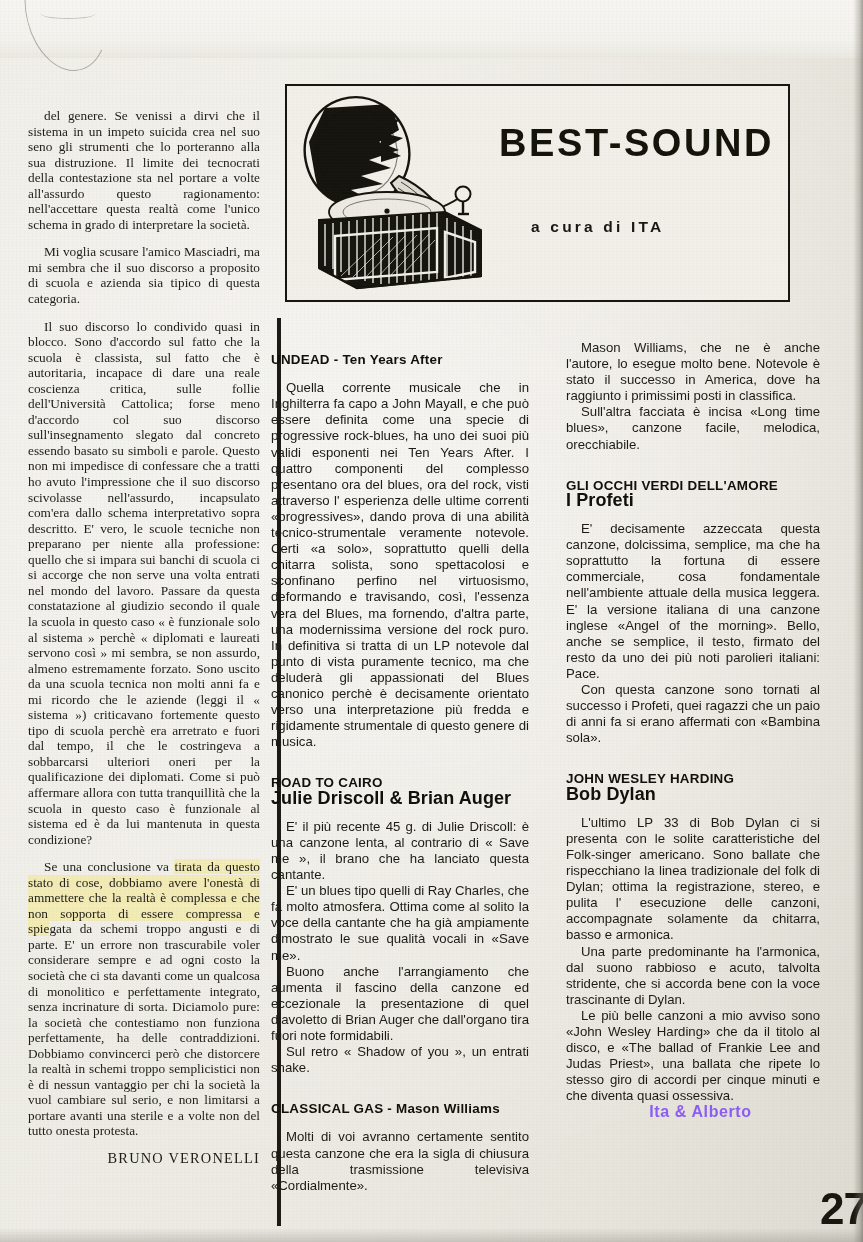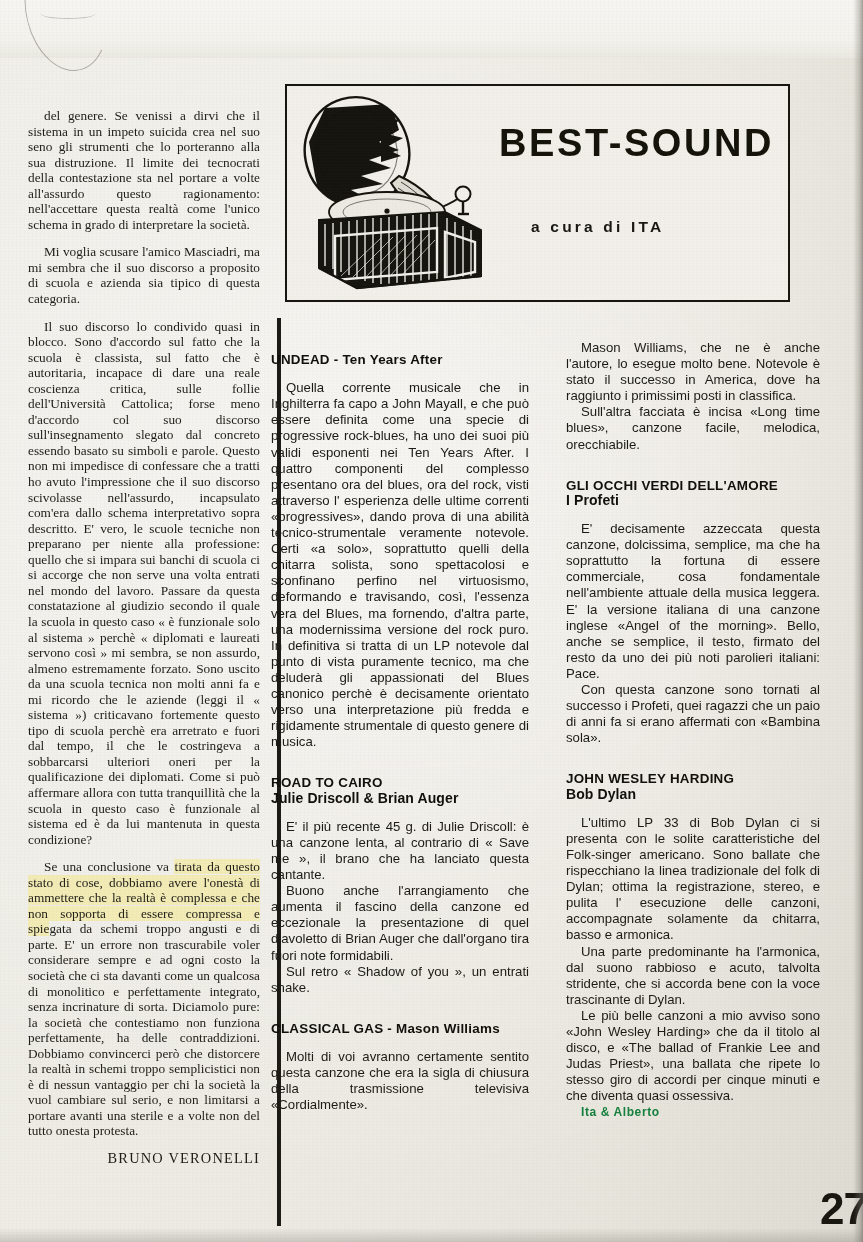--- a/index.html
+++ b/index.html
@@ -110,33 +110,33 @@
   .col-mid p, .col-right p{margin:0;text-indent:15px;}
 
   .hl{background:rgba(243,233,150,.62);box-decoration-break:clone;-webkit-box-decoration-break:clone;}
 
   .rev-head{
     font-family:"Liberation Sans",sans-serif;
     font-weight:bold;font-size:13.4px;line-height:15.2px;
     letter-spacing:.25px;color:#100f0a;
     margin:0 0 0 0;text-indent:0;
   }
-  .rev-head .sub{display:block;font-size:14px;letter-spacing:.1px;}
+  .rev-head .sub{display:block;font-size:18px;letter-spacing:.1px;}
   .rev-head-gap{height:13px;}
   .sec-gap{height:25px;}
 
   .sig{
     margin-top:26px;text-align:right;text-indent:0;
     font-family:"Liberation Serif",serif;
     font-size:14.4px;letter-spacing:1.2px;color:#1d1c16;
   }
   .sig-sans{
-    margin-top:22px;text-align:left;text-indent:0;
-    font-family:"Liberation Sans",sans-serif;
-    font-weight:bold;font-size:12px;letter-spacing:.6px;color:#15803d;
+    margin-top:22px;text-align:center;text-indent:0;
+    font-family:"Liberation Sans",sans-serif;
+    font-weight:bold;font-size:16px;letter-spacing:.6px;color:#8b5cf6;
   }
 
   .folio{
     position:absolute;right:-4px;bottom:8px;
     font-family:"Liberation Sans",sans-serif;
     font-weight:bold;font-size:44px;letter-spacing:-1px;color:#17160f;
   }
 
   
   .softscan{filter:blur(.16px);}
@@ -253,20 +253,21 @@
     <p>Quella corrente musicale che in Inghilterra fa capo a John Mayall, e che può essere definita come una specie di progressive rock-blues, ha uno dei suoi più validi esponenti nei Ten Years After. I quattro componenti del complesso presentano ora del blues, ora del rock, visti attraverso l' esperienza delle ultime correnti «progressives», dando prova di una abilità tecnico-strumentale veramente notevole. Certi «a solo», soprattutto quelli della chitarra solista, sono spettacolosi e sconfinano perfino nel virtuosismo, deformando e travisando, così, l'essenza vera del Blues, ma fornendo, d'altra parte, una modernissima versione del rock puro. In definitiva si tratta di un LP notevole dal punto di vista puramente tecnico, ma che deluderà gli appassionati del Blues canonico perchè è decisamente orientato verso una interpretazione più fredda e rigidamente strumentale di questo genere di musica.</p>
 
     <div class="sec-gap"></div>
 
     <div class="rev-head">
       <span>ROAD TO CAIRO</span>
       <span class="sub">Julie Driscoll &amp; Brian Auger</span>
     </div>
     <div class="rev-head-gap"></div>
     <p>E' il più recente 45 g. di Julie Driscoll: è una canzone lenta, al contrario di « Save me », il brano che ha lanciato questa cantante.</p>
+    <p>E' un blues tipo quelli di Ray Charles, che fa molto atmosfera. Ottima come al solito la voce della cantante che ha già ampiamente dimostrato le sue qualità vocali in «Save me».</p>
     <p>Buono anche l'arrangiamento che aumenta il fascino della canzone ed eccezionale la presentazione di quel diavoletto di Brian Auger che dall'organo tira fuori note formidabili.</p>
     <p>Sul retro « Shadow of you », un entrati shake.</p>
 
     <div class="sec-gap"></div>
 
     <div class="rev-head">
       <span>CLASSICAL GAS - Mason Williams</span>
     </div>
     <div class="rev-head-gap"></div>
     <p>Molti di voi avranno certamente sentito questa canzone che era la sigla di chiusura della trasmissione televisiva «Cordialmente».</p>

